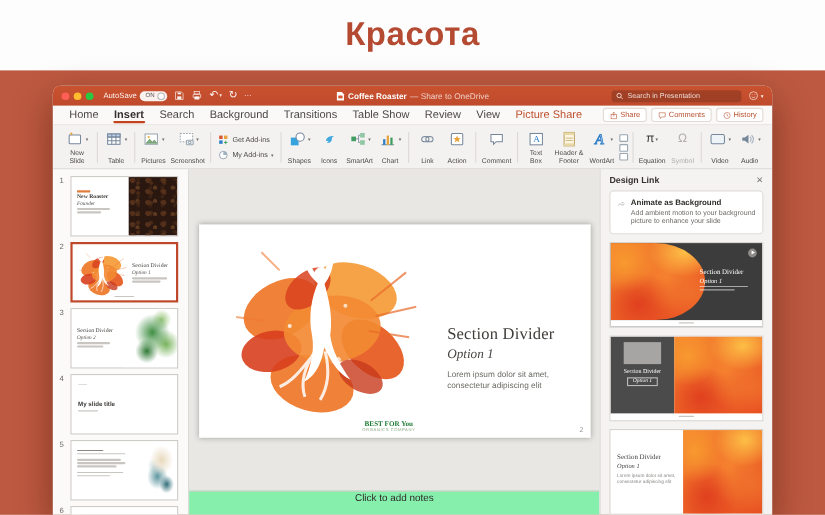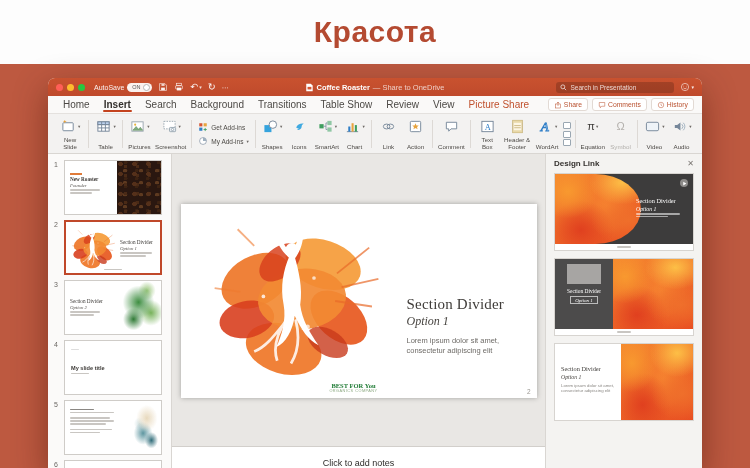--- a/index.html
+++ b/index.html
@@ -78,21 +78,21 @@
   .slide{position:absolute;left:50%;top:50px;transform:translateX(-50%);width:356px;height:194px;background:#fff;box-shadow:0 0 5px rgba(0,0,0,.3)}
   .art{position:absolute;left:12px;top:5px;width:196px;height:184px}
   .stx{position:absolute;left:226px;top:92px;width:122px}
   .stx .t{font-family:"Liberation Serif",serif;font-size:15px;color:#3f3c39;letter-spacing:.2px}
   .stx .o{font-family:"Liberation Serif",serif;font-style:italic;font-size:12px;color:#474440;margin-top:1px}
   .stx .b{font-size:7.5px;color:#6e6b67;margin-top:7px;line-height:1.3}
   .logo{position:absolute;left:138px;bottom:5px;text-align:center;width:70px}
   .logo .l1{font-size:6.5px;font-weight:700;color:#1d7a33;font-family:"Liberation Serif",serif}
   .logo .l2{font-size:3.8px;color:#8aa77f;letter-spacing:.5px;margin-top:.5px}
   .snum{position:absolute;right:6px;bottom:3px;font-size:6.5px;color:#9a9792}
-  .notes{height:22px;background:#ffffff;border-top:1px solid #d2cfcb;display:flex;align-items:flex-end;justify-content:center;font-size:9px;color:#2e2c2a}
+  .notes{height:22px;background:#86efac;border-top:1px solid #d2cfcb;display:flex;align-items:flex-start;justify-content:center;font-size:9px;color:#2e2c2a}
 
   
   .dp{width:157px;background:#f4f3f1;border-left:1px solid #d9d6d2;padding:5px 8px 0;overflow:hidden}
   .dp-h{display:flex;align-items:center;justify-content:space-between;margin-bottom:5px}
   .dp-title{font-size:8px;font-weight:700;color:#35322f}
   .dp-x{font-size:8px;color:#7a7672;line-height:1}
   .card{background:#fff;border:1px solid #dfdcd8;border-radius:4px;padding:5px 6px;display:flex;gap:5px;margin-bottom:7px}
   .card-t{font-size:7.2px;font-weight:700;color:#2f2d2a;margin-bottom:2px}
   .card-d{font-size:6.4px;color:#6e6a66;line-height:1.3}
   .dthumb{background:#fff;border:1px solid #d7d4d0;height:78px;margin-bottom:7px;position:relative;overflow:hidden}
@@ -578,20 +578,30 @@
         <span>Click to add notes</span>
       </div>
     </div>
 
     <div class="dp">
       <div class="dp-h">
         <span class="dp-title">Design Link</span>
         <span class="dp-x">✕</span>
       </div>
 
+      <div class="card">
+        <svg width="13" height="13" viewBox="0 0 16 16" fill="none" stroke="#8a8782">
+            <path d="M2 11 C4 7 6 7 8 9 C10 11 12 11 14 7"></path>
+            <path d="M10.5 2.5 l.8 1.7 1.8 .2 -1.3 1.2 .4 1.8 -1.7 -1 -1.6 1 .4 -1.8 -1.3 -1.2 1.8 -.2 z" fill="#c9c6c2" stroke="none"></path>
+          </svg>
+        <div>
+          <div class="card-t">Animate as Background</div>
+          <div class="card-d">Add ambient motion to your background picture to enhance your slide</div>
+        </div>
+      </div>
 
       <div class="dthumb">
         <div class="d1-bg"></div>
         <div class="d1-fl flames"></div>
         <div class="badge">
             <svg width="5" height="5" viewBox="0 0 8 8">
               <path d="M2 1 L7 4 L2 7 Z" fill="#fff"></path>
             </svg>
           </div>
         <div class="d-tx">

